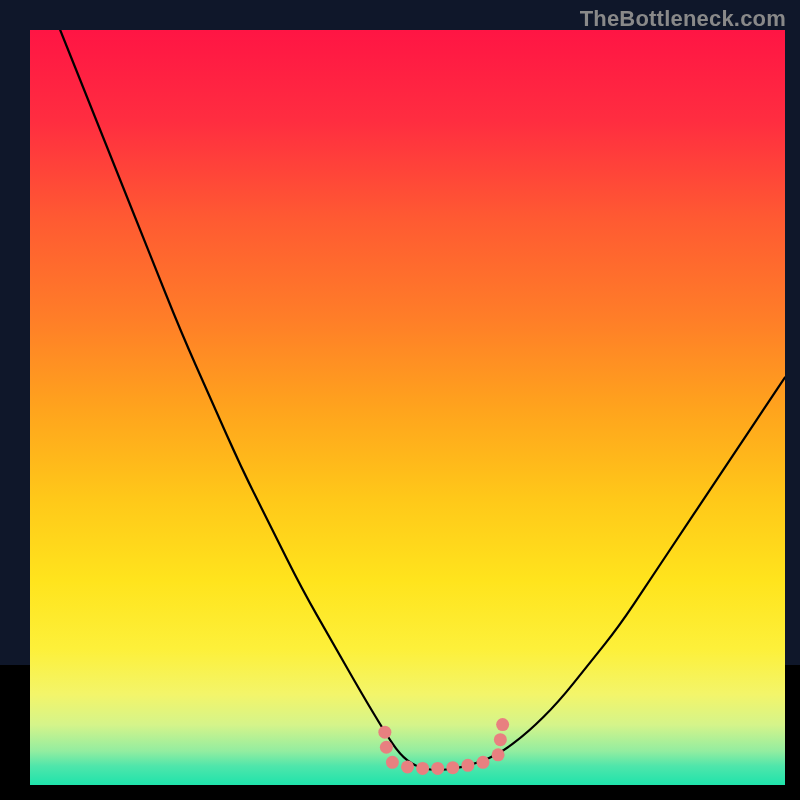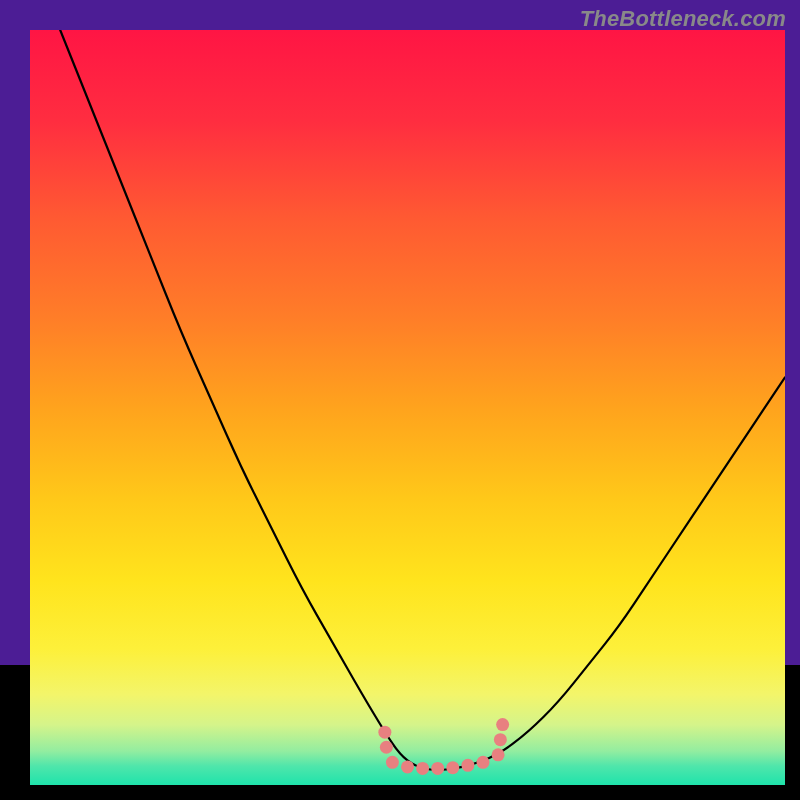--- a/index.html
+++ b/index.html
@@ -8,22 +8,21 @@
     width: 800px;
     height: 800px;
     background: #000;
     overflow: hidden;
     font-family: Arial, Helvetica, sans-serif;
   }
   .frame {
     position: absolute;
     width: 800px;
     height: 665px;
-    background: #4c1d95;
-    font-style: italic;
+    background: #0f172a;
   }
   .plot {
     position: absolute;
     left: 30px;
     top: 30px;
     width: 755px;
     height: 755px;
     overflow: hidden;
   }
   .watermark {

